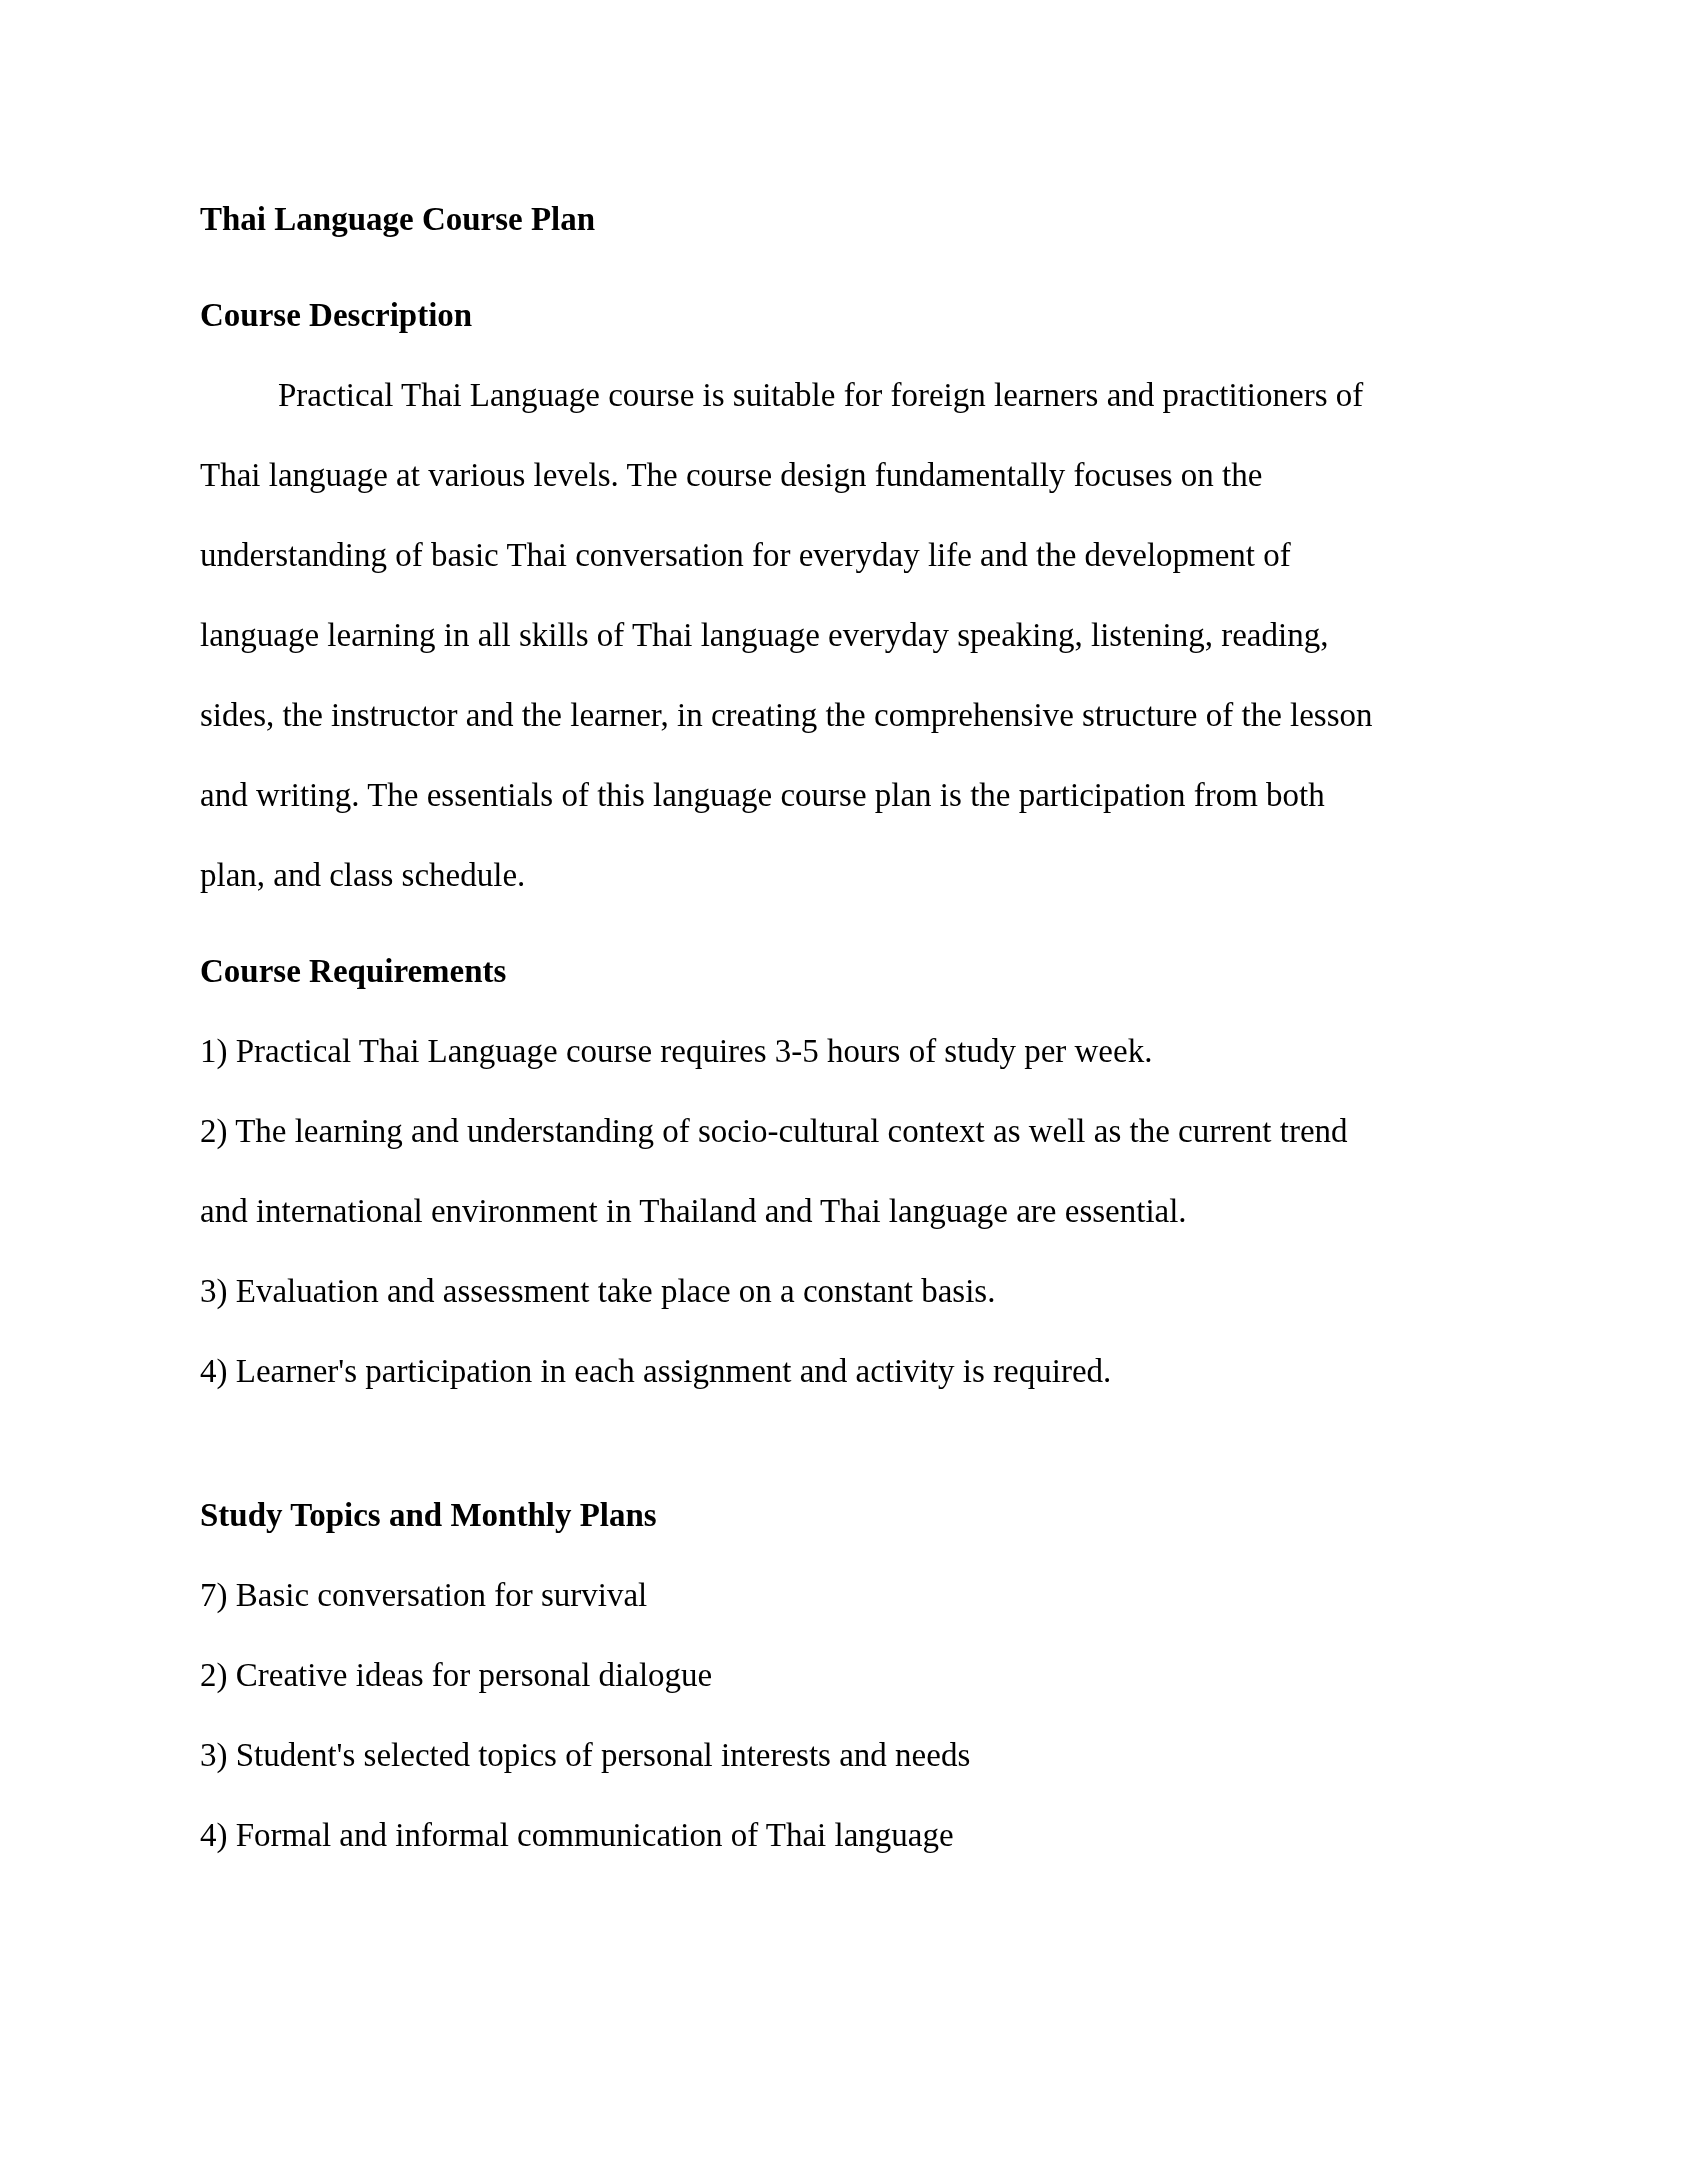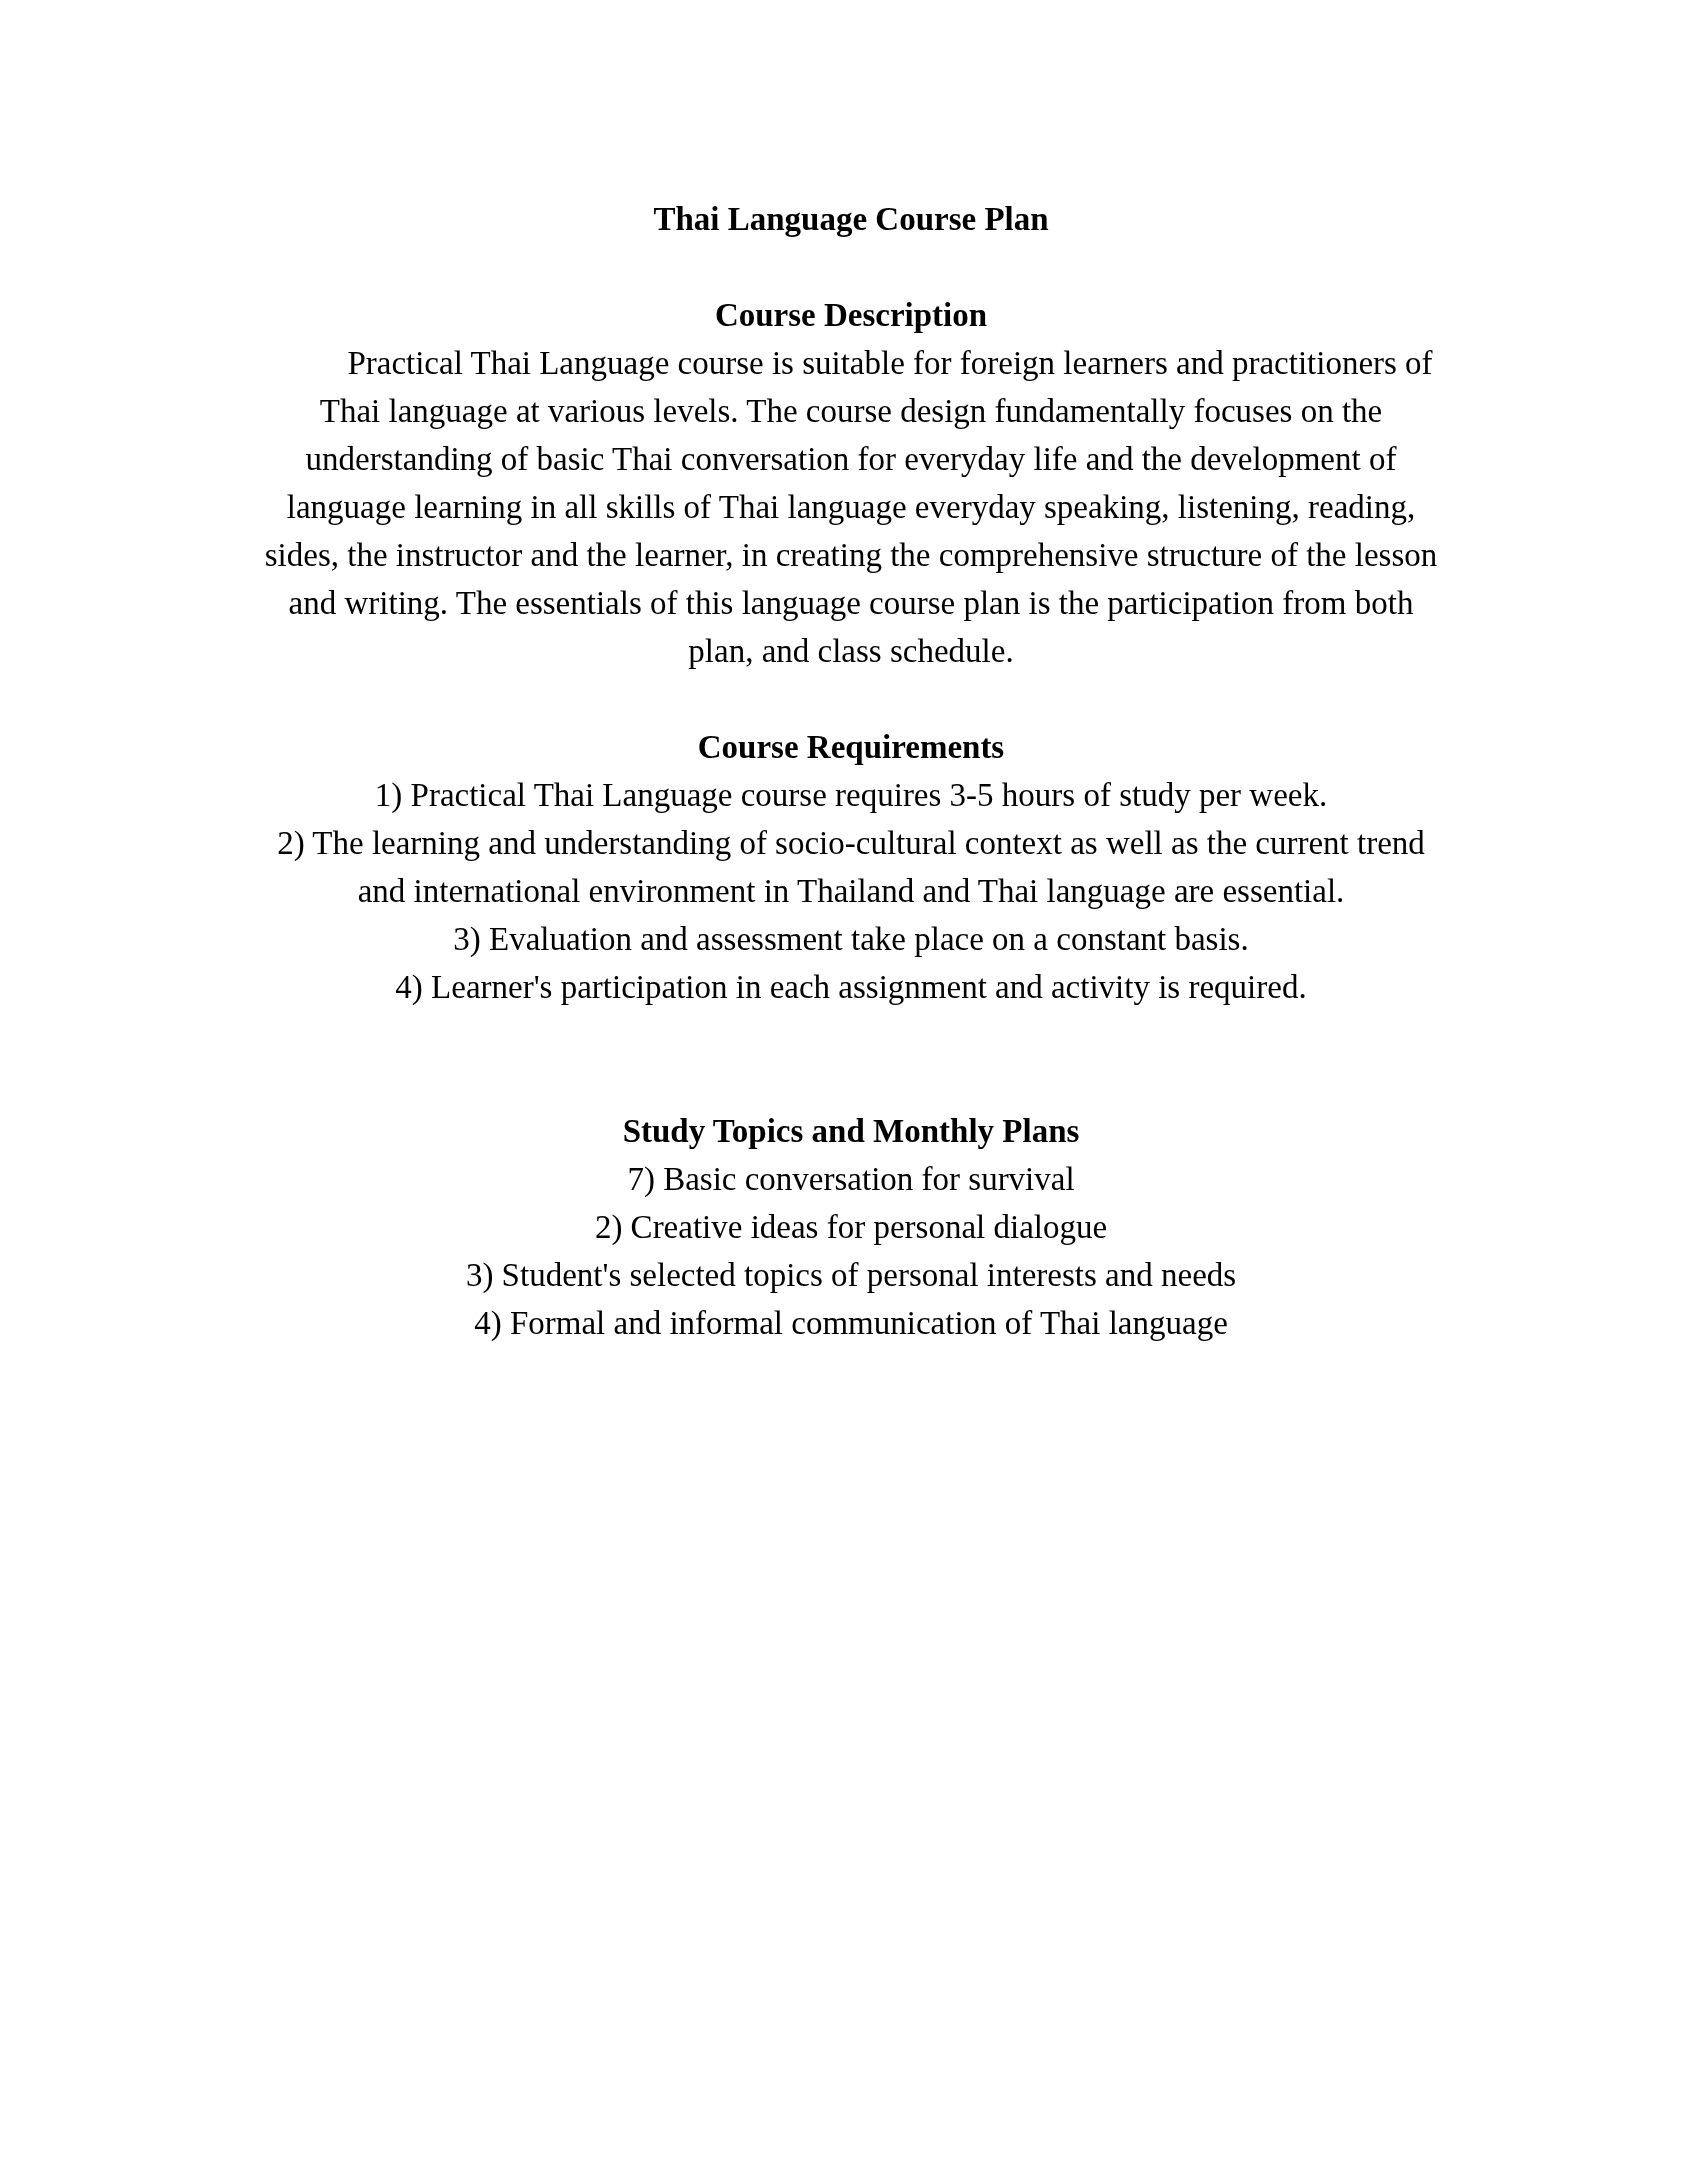--- a/index.html
+++ b/index.html
@@ -16,25 +16,25 @@
     line-height: 48px;
     color: #000000;
     overflow: hidden;
   }
   .page {
     width: 1687px;
     height: 2183px;
     box-sizing: border-box;
     padding: 195px 185px 15px 200px;
     background: #ffffff;
-    text-align: center;
   }
   .line {
     white-space: nowrap;
     height: 48px;
+    margin-top: 32px;
   }
   .blank-line {
     height: 48px;
   }
   .heading {
     font-weight: bold;
     white-space: nowrap;
     height: 48px;
   }
   .indent {

